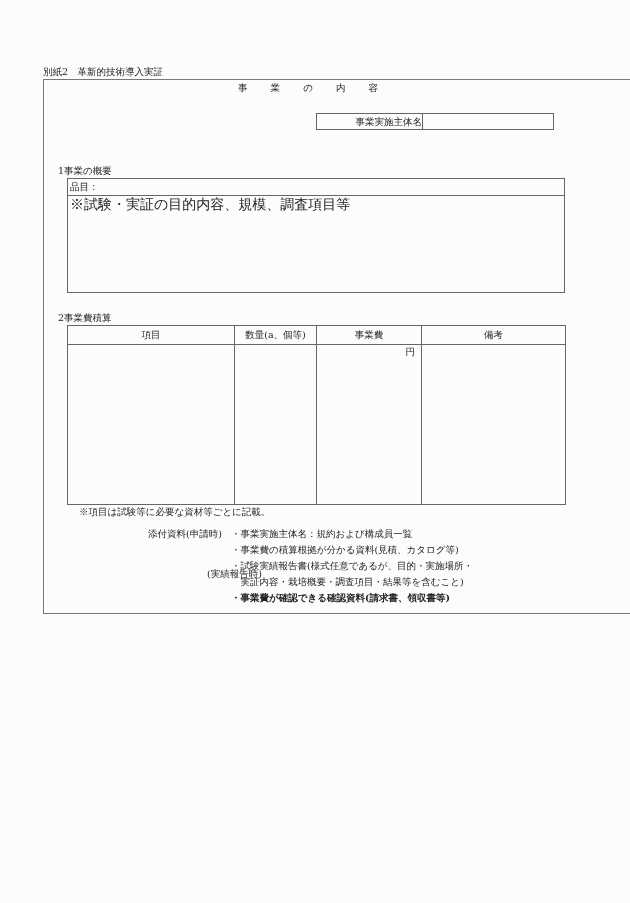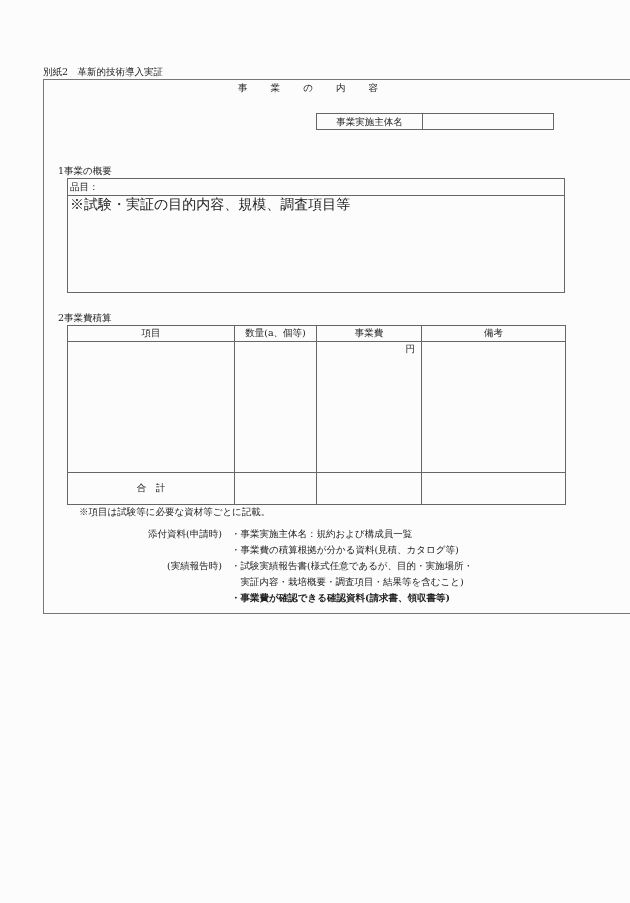--- a/index.html
+++ b/index.html
@@ -11,21 +11,21 @@
       font-family: "DejaVu Serif", "Liberation Serif", serif;
       color: #222;
       font-size: 9.5px;
     }
     .abs { position: absolute; }
     .line-box { border: 1px solid #666; box-sizing: border-box; }
     .doc-label { left: 43px; top: 66px; font-size: 9.5px; white-space: nowrap; }
     .outer { left: 43px; top: 79px; width: 594px; height: 535px; border: 1px solid #777; box-sizing: border-box; padding-left: 18px; }
     .title { left: 0; width: 538px; top: 82px; text-align: center; font-size: 9.5px; letter-spacing: 10px; white-space: nowrap; }
     .entity { left: 316px; top: 113px; width: 238px; height: 17px; display: flex; }
-    .entity .lbl { width: 105px; border-right: 1px solid #666; text-align: center; line-height: 15px; font-size: 9.5px; }
+    .entity .lbl { width: 105px; border-right: 1px solid #666; text-align: right; line-height: 15px; font-size: 9.5px; }
     .entity .val { flex: 1; }
     .sec1 { left: 58px; top: 165px; font-size: 9.5px; white-space: nowrap; }
     .overview { left: 67px; top: 178px; width: 498px; height: 115px; }
     .overview .row1 { height: 16px; border-bottom: 1px solid #666; line-height: 15px; padding-left: 2px; font-size: 9.5px; }
     .overview .row2 { padding-left: 2px; line-height: 16px; font-size: 14px; }
     .sec2 { left: 58px; top: 312px; font-size: 9.5px; white-space: nowrap; }
     table.cost { position: absolute; left: 67px; top: 325px; width: 498px; height: 180px; border-collapse: collapse; table-layout: fixed; }
     table.cost th, table.cost td { border: 1px solid #666; padding: 0; font-weight: normal; font-size: 9.5px; }
     table.cost th { height: 15px; text-align: center; }
     table.cost td.body { vertical-align: top; height: 130px; }
@@ -78,32 +78,26 @@
     <th>備考</th>
   </tr>
   <tr>
     <td class="body"></td>
     <td class="body"></td>
     <td class="body yen">
       <span>円</span>
     </td>
     <td class="body"></td>
   </tr>
-  <tr class="total">
-    <td>合　計</td>
-    <td></td>
-    <td></td>
-    <td></td>
-  </tr>
 </tbody>
   </table>
 
 <div class="abs note">※項目は試験等に必要な資材等ごとに記載。</div>
 
 <div class="abs attach">
   <div class="lab" style="top:0px;">添付資料(申請時)</div>
   <div class="line" style="left:231px; top:0px;">・事業実施主体名：規約および構成員一覧</div>
   <div class="line" style="left:231px; top:16px;">・事業費の積算根拠が分かる資料(見積、カタログ等)</div>
-  <div class="lab" style="top:32px;">(実績報告時)</div>
+  <div class="lab" style="top:40px;padding-left:40px;">(実績報告時)</div>
   <div class="line" style="left:231px; top:32px;">・試験実績報告書(様式任意であるが、目的・実施場所・</div>
   <div class="line" style="left:231px; top:48px;">　実証内容・栽培概要・調査項目・結果等を含むこと)</div>
   <div class="line" style="left:231px; top:64px;font-weight:bold;">・事業費が確認できる確認資料(請求書、領収書等)</div>
 </div>
 
 </body></html>

